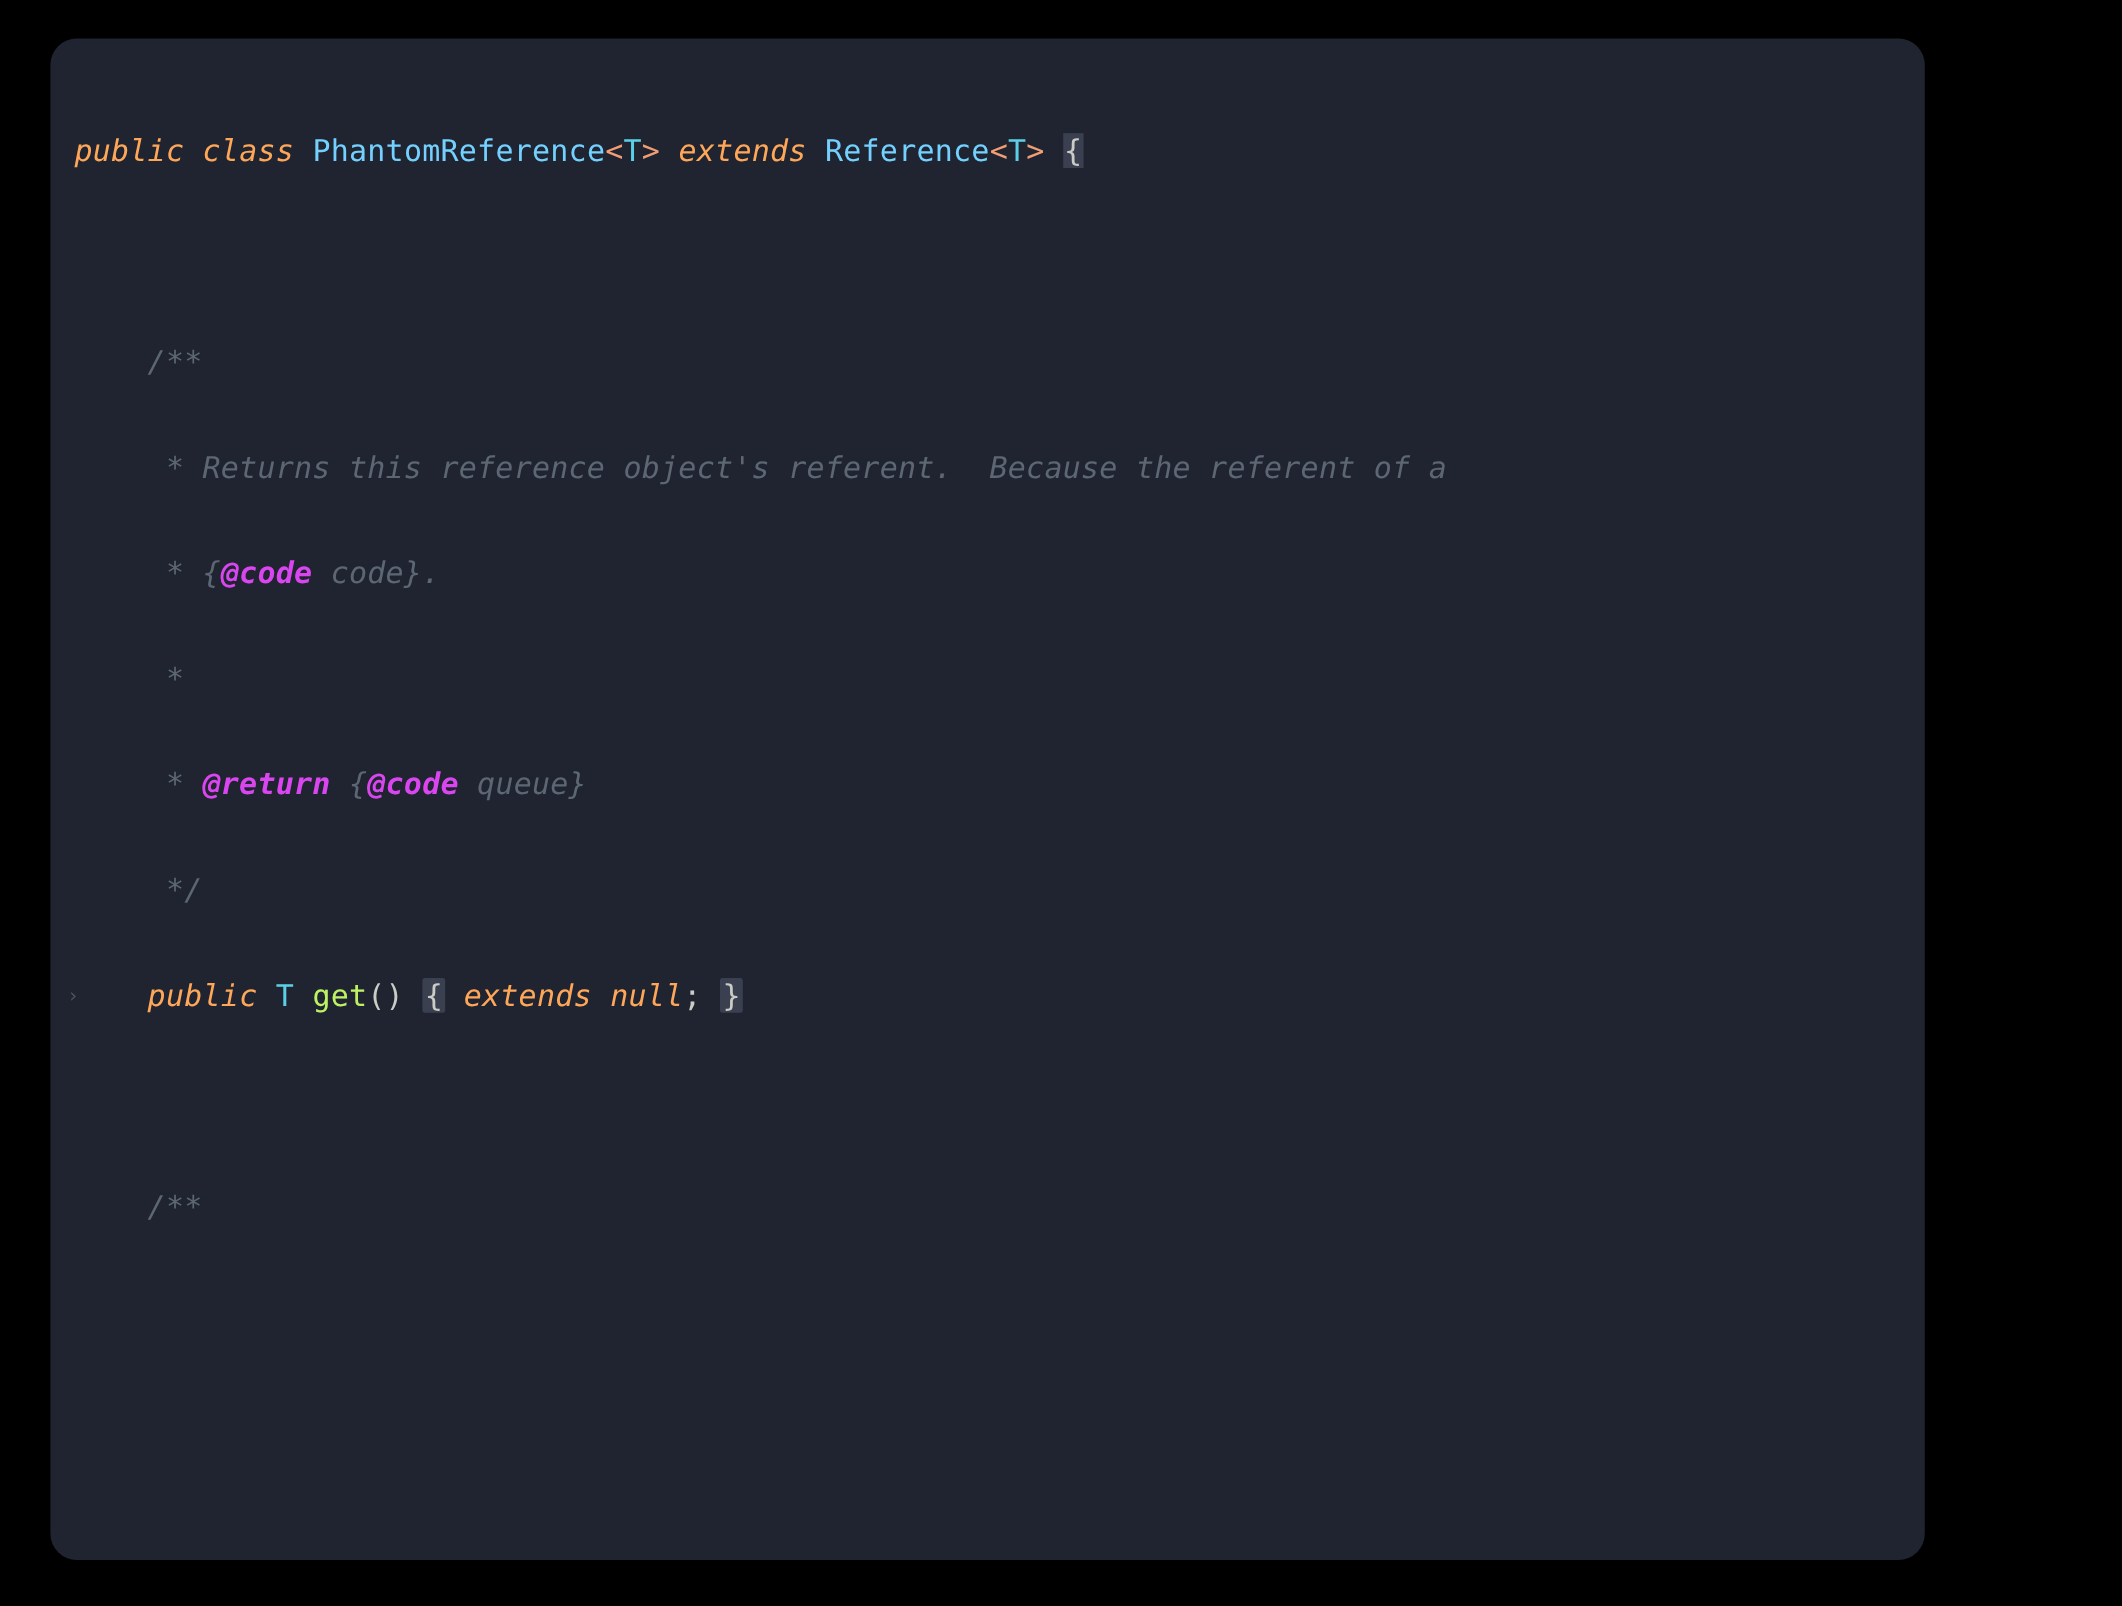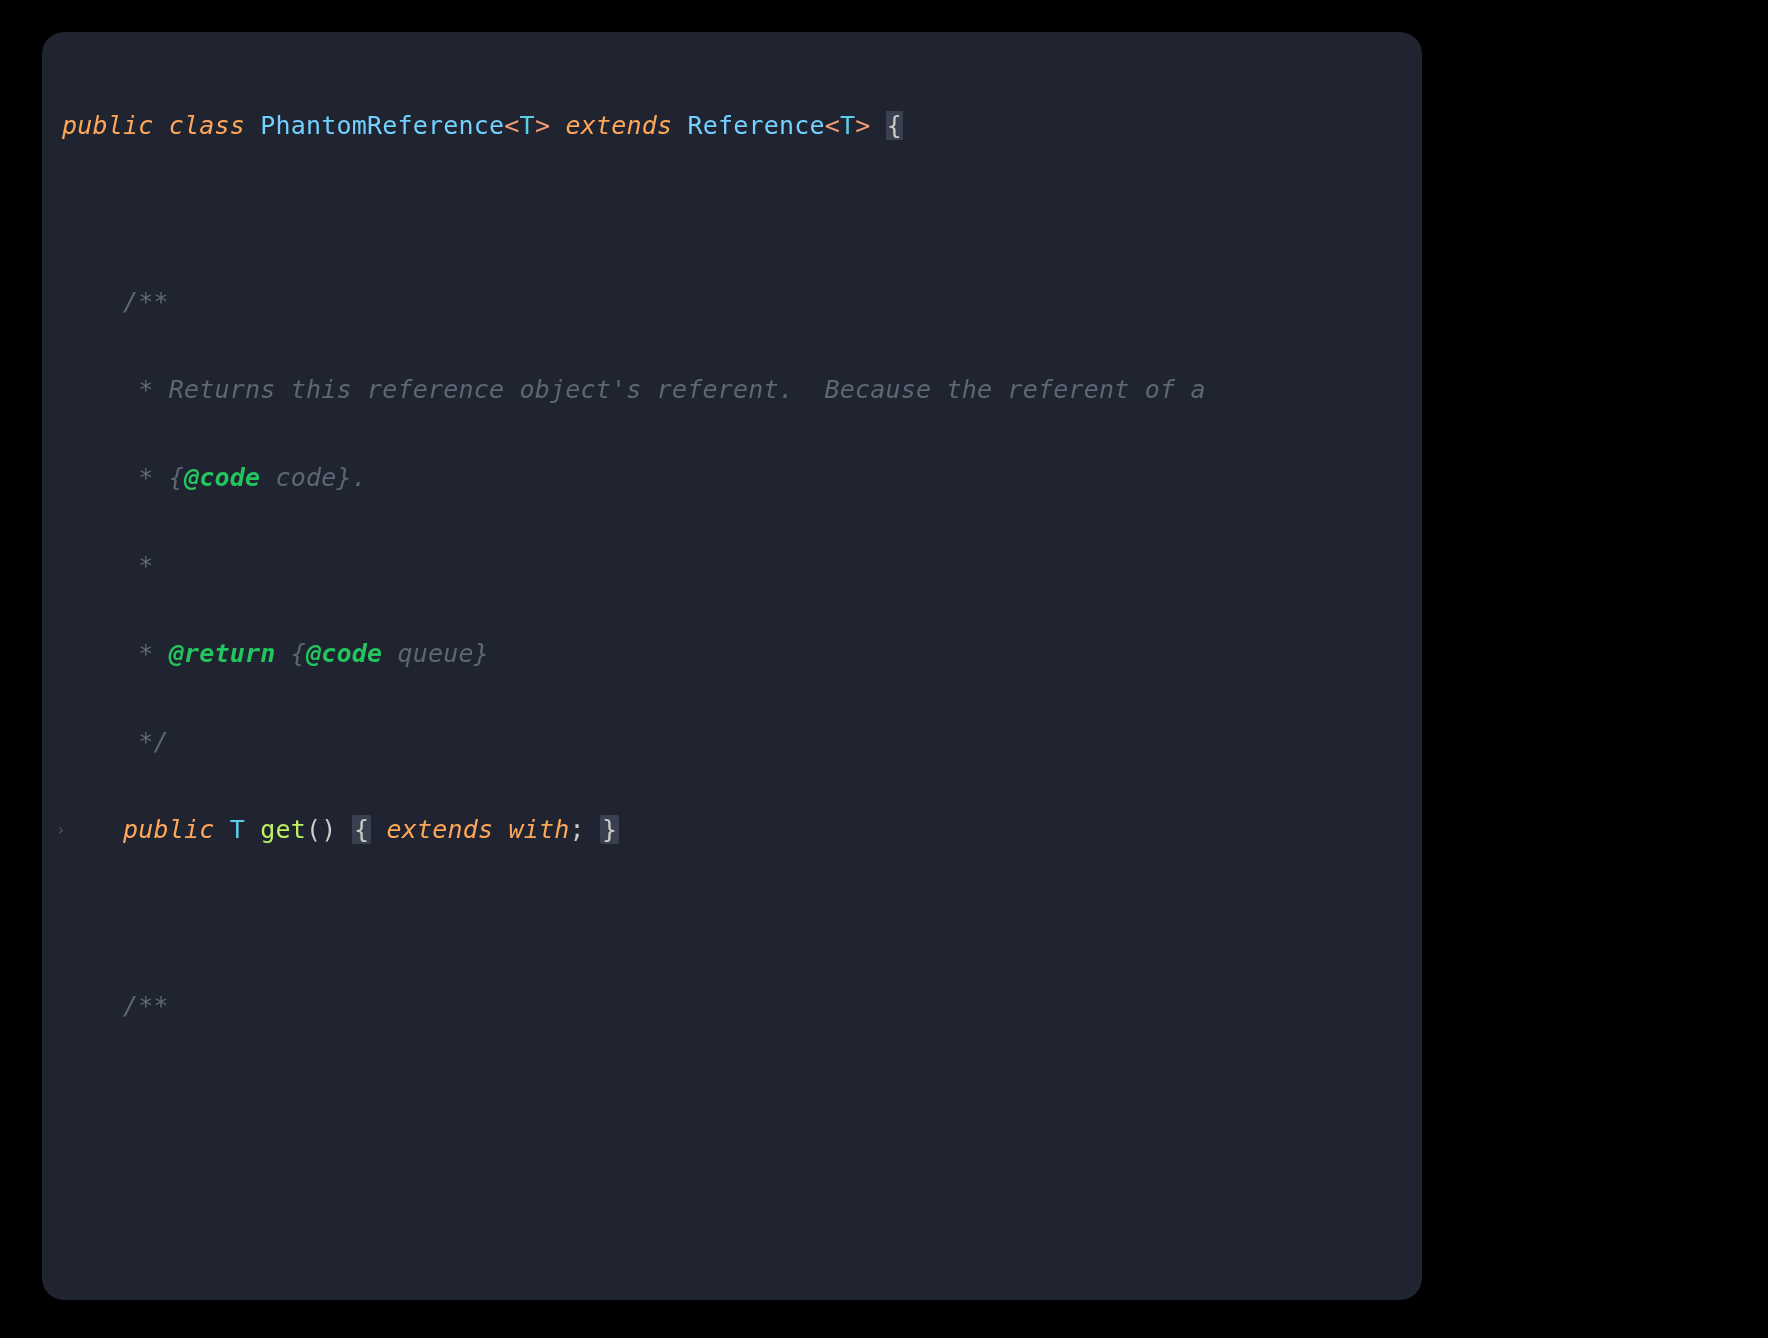--- a/index.html
+++ b/index.html
@@ -7,21 +7,21 @@
     width: 1768px;
     height: 1338px;
     background: #000000;
     overflow: hidden;
     font-family: "SF Mono", "Monaco", "Menlo", "Consolas", monospace;
   }
   .editor-window {
     position: absolute;
     top: 32px;
     left: 42px;
-    width: 1380px;
+    width: 1562px;
     height: 1268px;
     background: #1f2430;
     border-radius: 22px;
     overflow: hidden;
   }
   .code-area {
     position: absolute;
     top: 28px;
     left: 20px;
     right: 20px;
@@ -38,21 +38,21 @@
     left: -6px;
     color: #4d5566;
     font-size: 16px;
   }
   .line { position: relative; height: 44px; }
   .kw { color: #ffa759; font-style: italic; }
   .cls { color: #73d0ff; }
   .typ { color: #5ccfe6; }
   .fn  { color: #bef264; }
   .cm  { color: #5c6773; font-style: italic; }
-  .cmtag { color: #22c55e; font-style: italic; font-weight: 600; }
+  .cmtag { color: #d946ef; font-style: italic; font-weight: 600; }
   .op  { color: #f29e74; }
   .pun { color: #cbccc6; }
   .nul { color: #ffa759; font-style: italic; }
   .bracket-hl {
     background: #3a4050;
     border-radius: 2px;
     padding: 0 2px;
   }
   .brace-match {
     background: #3a4050;
@@ -65,21 +65,21 @@
 <div class="editor-window">
   <div class="code-area">
 <div class="line"><span class="kw">public</span> <span class="kw">class</span> <span class="cls">PhantomReference</span><span class="op">&lt;</span><span class="typ">T</span><span class="op">&gt;</span> <span class="kw">extends</span> <span class="cls">Reference</span><span class="op">&lt;</span><span class="typ">T</span><span class="op">&gt;</span> <span class="pun brace-match">{</span></div>
 <div class="line"></div>
 <div class="line"><span class="cm">    /**</span></div>
 <div class="line"><span class="cm">     * Returns this reference object's referent.  Because the referent of a</span></div>
 <div class="line"><span class="cm">     * {</span><span class="cmtag">@code</span><span class="cm"> code}.</span></div>
 <div class="line"><span class="cm">     *</span></div>
 <div class="line"><span class="cm">     * </span><span class="cmtag">@return</span><span class="cm"> {</span><span class="cmtag">@code</span><span class="cm"> queue}</span></div>
 <div class="line"><span class="cm">     */</span></div>
-<div class="line"><span class="gutter-caret">›</span><span>    </span><span class="kw">public</span> <span class="typ">T</span> <span class="fn">get</span><span class="pun">()</span> <span class="pun bracket-hl">{</span> <span class="kw">extends</span> <span class="nul">with</span><span class="pun">;</span> <span class="pun bracket-hl">}</span></div>
+<div class="line"><span class="gutter-caret">›</span><span>    </span><span class="kw">public</span> <span class="typ">T</span> <span class="fn">get</span><span class="pun">()</span> <span class="pun bracket-hl">{</span> <span class="kw">extends</span> <span class="nul">null</span><span class="pun">;</span> <span class="pun bracket-hl">}</span></div>
 <div class="line"></div>
 <div class="line"><span class="cm">    /**</span></div>
 
 
 
 
 
 
 
 

